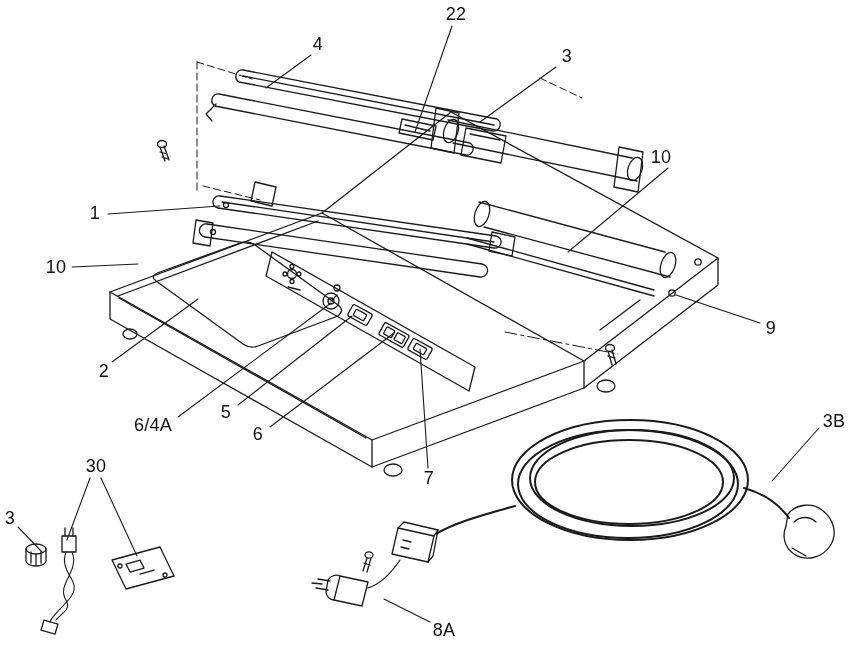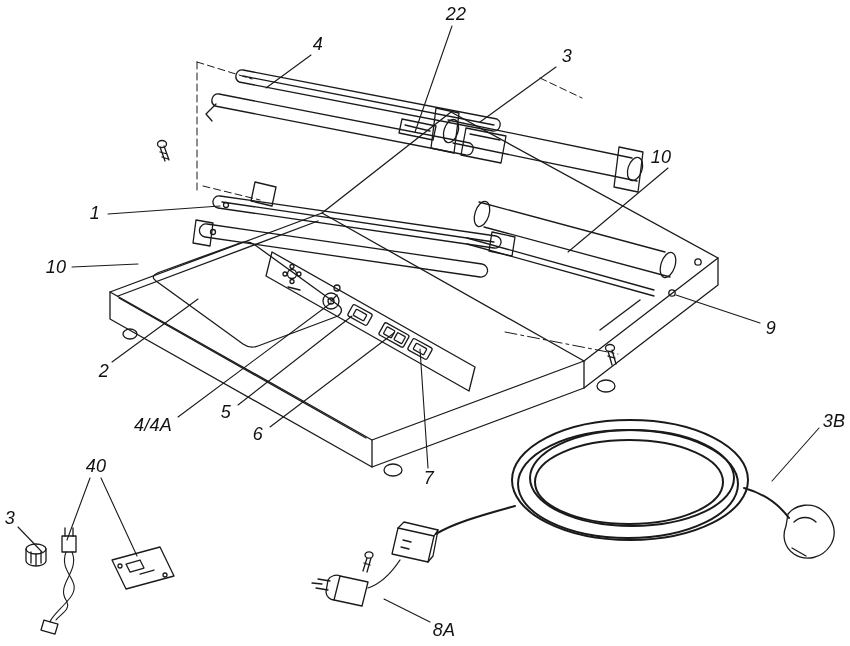--- a/index.html
+++ b/index.html
@@ -1,18 +1,18 @@
 <!DOCTYPE html>
 <html><head>
 <meta charset="utf-8">
 <style>
   html,body{margin:0;padding:0;background:#ffffff;}
   .canvas{
     position:relative;width:850px;height:646px;background:#ffffff;
-    font-family:"Liberation Sans",sans-serif;overflow:hidden;font-style:italic;
+    font-family:"Liberation Sans",sans-serif;overflow:hidden;
   }
   .canvas > svg{position:absolute;left:0;top:0;}
   .callout{
     position:absolute;transform:translate(-50%,-50%);
     font-size:18px;color:#111;white-space:nowrap;letter-spacing:.3px;
   }
 </style>
 </head>
 <body>
 
@@ -213,23 +213,23 @@
 
   <div>
     <span class="callout" style="left:456px;top:14px">22</span>
     <span class="callout" style="left:318px;top:44px">4</span>
     <span class="callout" style="left:567px;top:56px">3</span>
     <span class="callout" style="left:661px;top:157px">10</span>
     <span class="callout" style="left:95px;top:213px">1</span>
     <span class="callout" style="left:56px;top:267px">10</span>
     <span class="callout" style="left:104px;top:371px">2</span>
     <span class="callout" style="left:771px;top:328px">9</span>
-    <span class="callout" style="left:153px;top:425px">4/4A</span>
+    <span class="callout" style="left:153px;top:425px">6/4A</span>
     <span class="callout" style="left:226px;top:412px">5</span>
     <span class="callout" style="left:258px;top:434px">6</span>
     <span class="callout" style="left:429px;top:478px">7</span>
     <span class="callout" style="left:834px;top:421px">3B</span>
     <span class="callout" style="left:444px;top:630px">8A</span>
     <span class="callout" style="left:10px;top:518px">3</span>
-    <span class="callout" style="left:96px;top:466px">40</span>
+    <span class="callout" style="left:96px;top:466px">30</span>
   </div>
 
 </div>
 
 </body></html>

